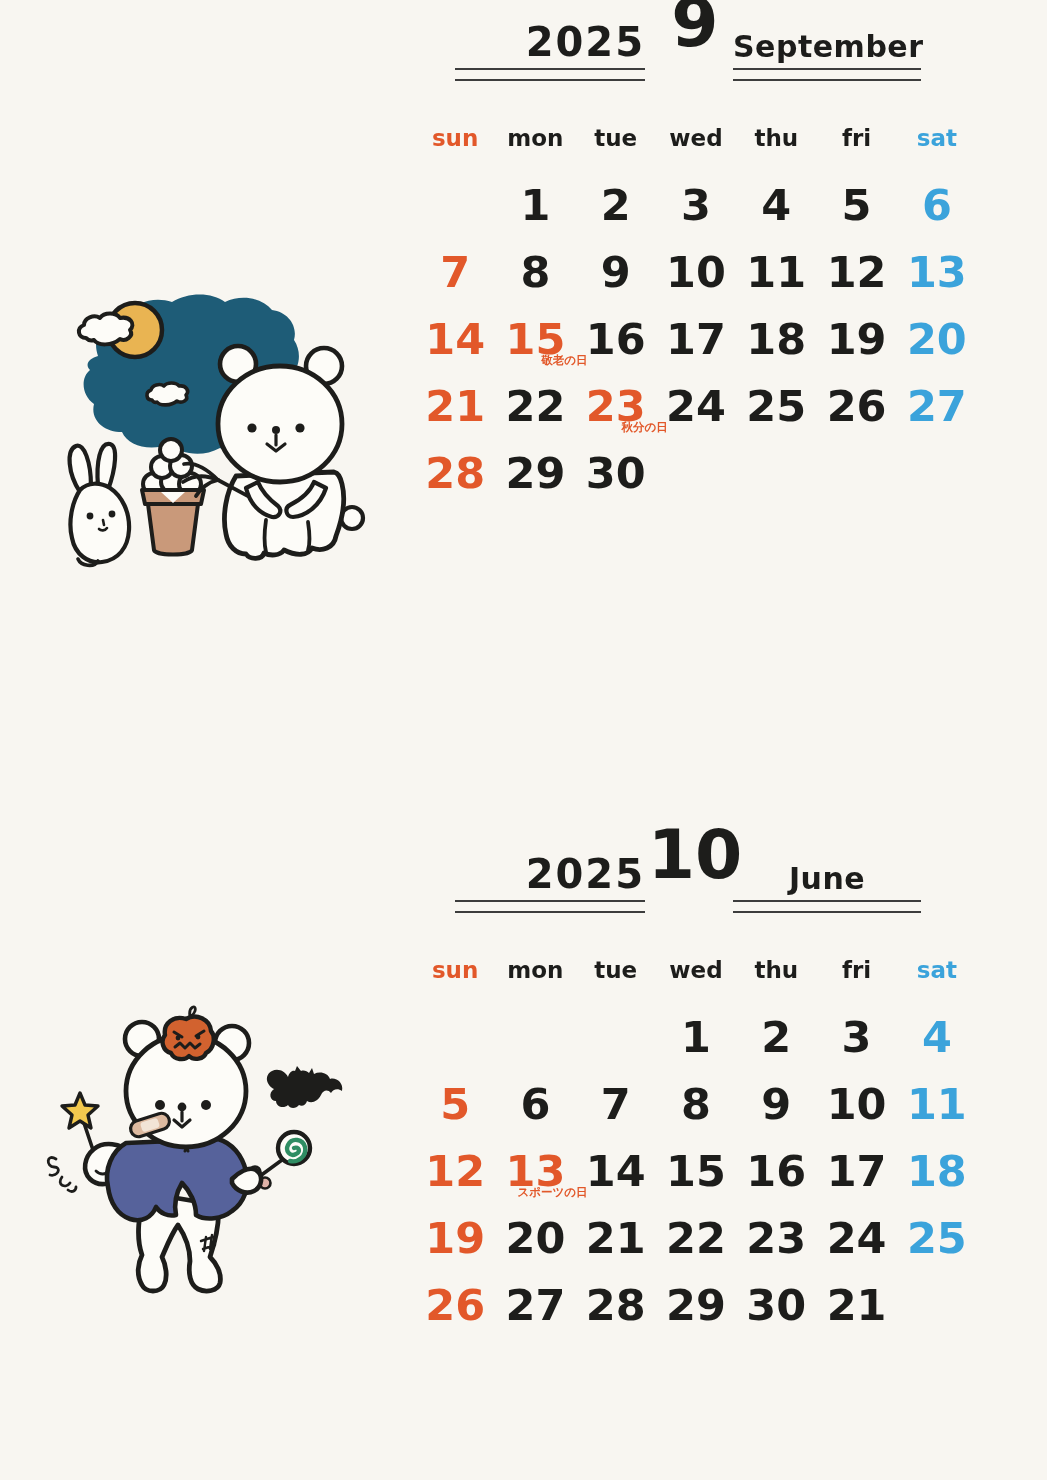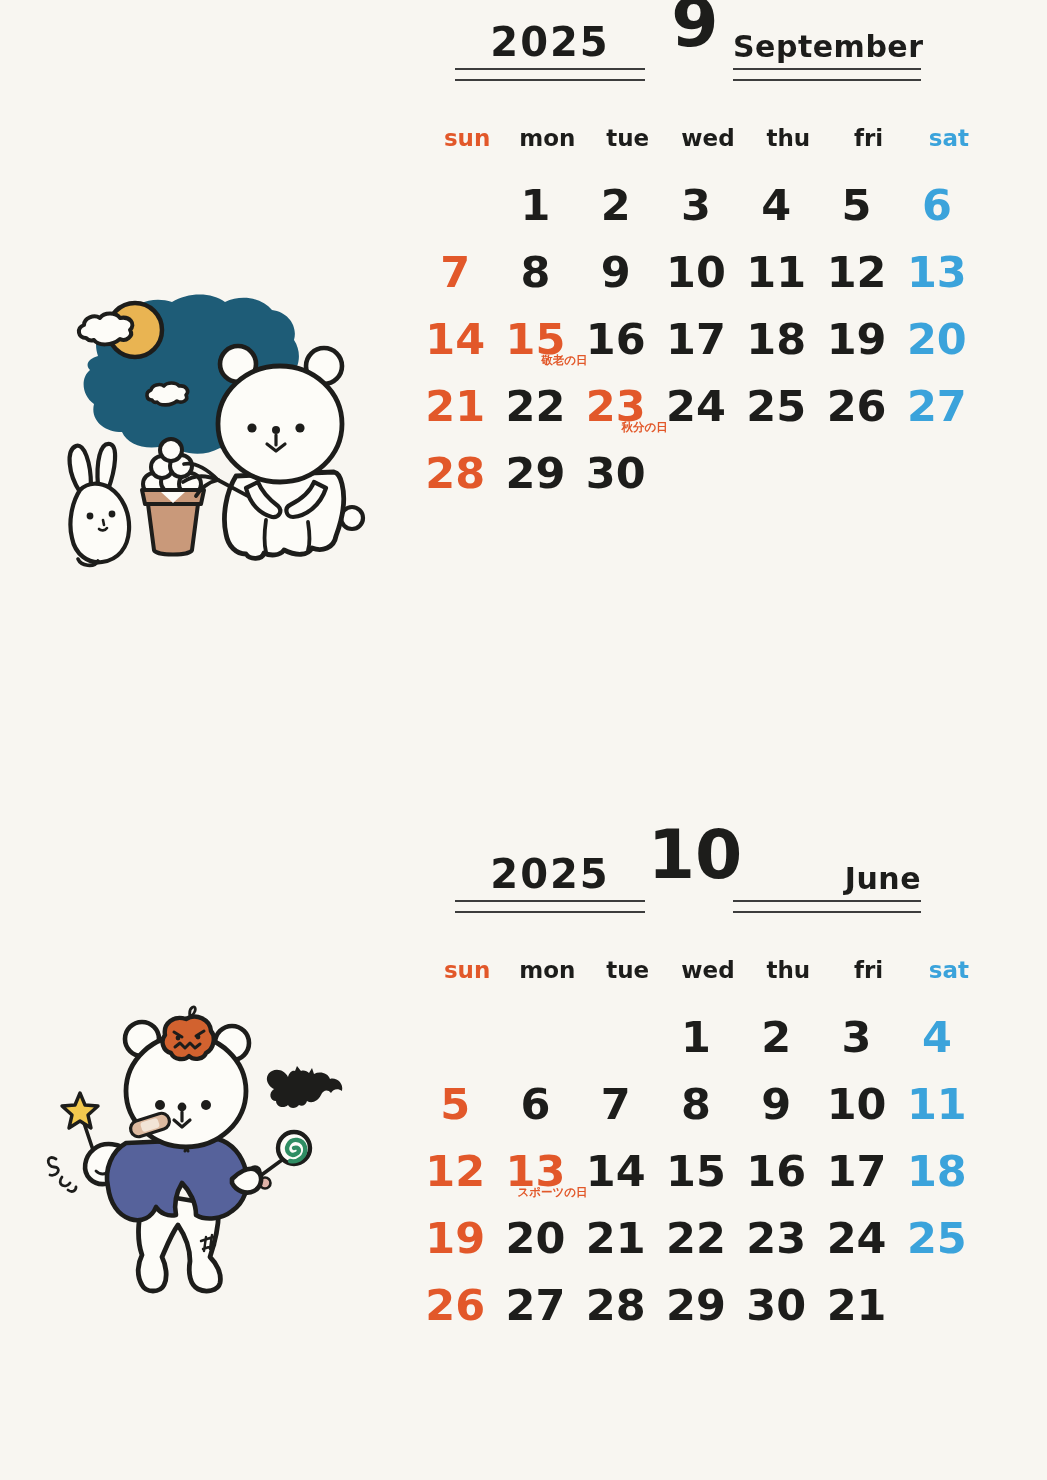--- a/index.html
+++ b/index.html
@@ -7,37 +7,37 @@
     width:1047px;height:1480px;
     background:var(--paper,#f8f6f1);
     font-family:"DejaVu Sans","Liberation Sans",sans-serif;
     color:var(--ink,#1d1d1b);
     position:relative;overflow:hidden;
   }
   .page{position:absolute;inset:0;}
   .month{position:absolute;left:415px;width:562px;height:512px;}
   .cal-header{position:absolute;top:0;left:0;width:562px;height:76px;}
   .cal-header .year{
-    position:absolute;left:40px;width:190px;bottom:14px;text-align:center;
+    position:absolute;left:40px;width:190px;bottom:14px;text-align:right;
     font-size:40px;font-weight:bold;letter-spacing:2px;line-height:1;
   }
   .cal-header .mnum{
     position:absolute;left:222px;width:116px;bottom:19px;text-align:center;
     font-size:68px;font-weight:bold;line-height:1;
   }
   .cal-header .mname{
-    position:absolute;left:318px;width:188px;bottom:14px;text-align:right;
+    position:absolute;left:318px;width:188px;bottom:14px;text-align:center;
     font-size:30px;font-weight:bold;line-height:1;letter-spacing:0.5px;
   }
   .rule{position:absolute;top:68px;height:9px;
     border-top:2px solid #3d3d3d;border-bottom:2px solid #3d3d3d;}
   .rule-left{left:40px;width:190px;}
   .rule-right{left:318px;width:188px;}
   .weekdays{
-    position:absolute;top:125px;left:12px;width:562px;
+    position:absolute;top:125px;left:0;width:562px;
     display:grid;grid-template-columns:repeat(7,1fr);
   }
   .weekdays span{text-align:center;font-size:23px;font-weight:bold;line-height:26px;}
   .grid{
     position:absolute;top:172px;left:0;width:562px;
     display:grid;grid-template-columns:repeat(7,1fr);grid-auto-rows:67px;
   }
   .cell{
     position:relative;display:flex;align-items:center;justify-content:center;
     font-size:43px;font-weight:bold;line-height:1;

